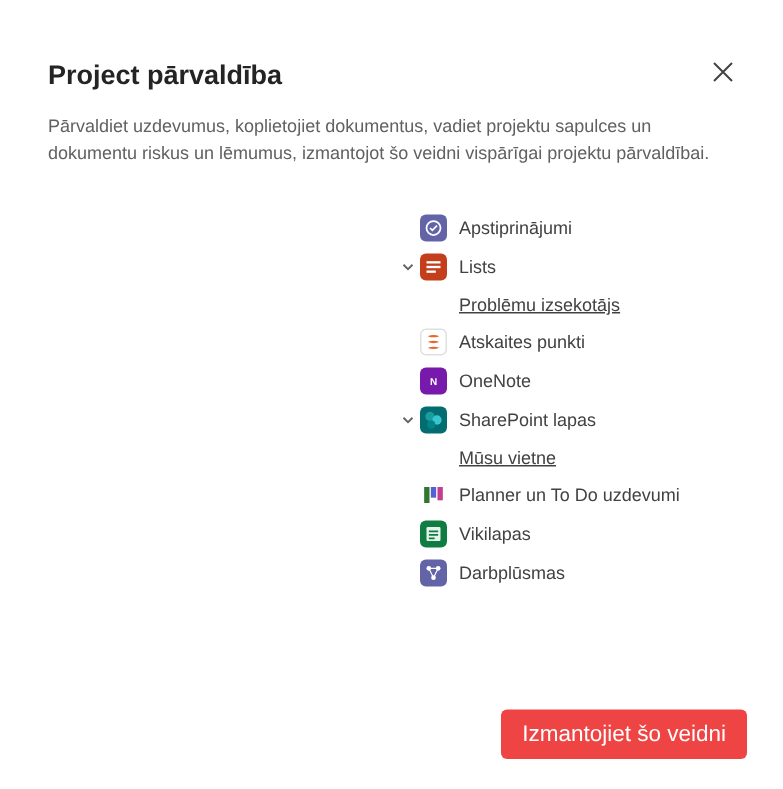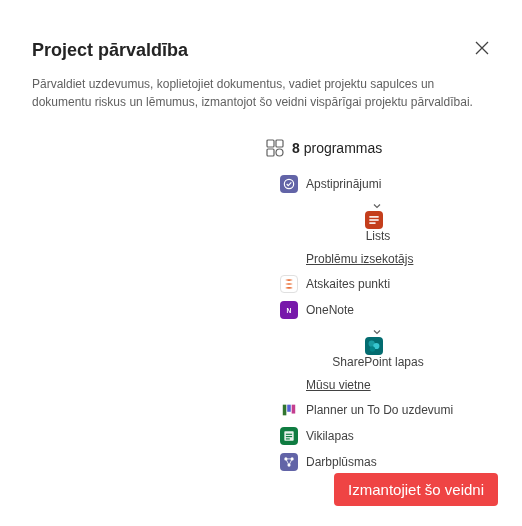--- a/index.html
+++ b/index.html
@@ -21,21 +21,21 @@
     .col-header { display: flex; align-items: center; gap: 8px; font-size: 14px; margin-bottom: 14px; color: #242424; }
     .col-header .count { font-weight: 600; }
     .channel-list { padding-left: 16px; }
     .channel-item { display: flex; align-items: center; font-size: 12px; color: #424242; padding: 5px 0; }
     .channel-item .flag { margin-left: 12px; width: 12px; height: 10px; }
     .app-list { }
     .app-item { display: flex; align-items: center; font-size: 12px; color: #424242; padding: 4px 0; min-height: 24px; }
     .app-item .chev { width: 12px; display: inline-flex; justify-content: center; margin-right: 2px; color: #616161; }
     .app-item .icon { width: 18px; height: 18px; border-radius: 4px; display: inline-flex; align-items: center; justify-content: center; margin-right: 8px; flex-shrink: 0; }
     .app-item.indent0 { padding-left: 14px; }
-    .app-item.indent1 { padding-left: 0px; flex-direction: column; }
+    .app-item.indent1 { padding-left: 0px; }
     .app-item.indent2 { padding-left: 40px; text-decoration: underline; }
     .app-col-icon { width: 18px; height: 18px; color: #616161; }
     .footer { position: absolute; bottom: 20px; right: 24px; }
     .primary-btn {
       background: #ef4444;
       color: #fff;
       border: none;
       border-radius: 4px;
       padding: 8px 14px;
       font-size: 15px;
@@ -63,31 +63,20 @@
   </div>
 </div>
 
 <div class="desc">Pārvaldiet uzdevumus, koplietojiet dokumentus, vadiet projektu sapulces un dokumentu riskus un lēmumus, izmantojot šo veidni vispārīgai projektu pārvaldībai.</div>
 
 <div class="columns">
   <div class="col">
   </div>
 
   <div class="col">
-    <div class="col-header">
-      <span class="app-col-icon">
-        <svg viewBox="0 0 18 18" width="18" height="18">
-            <rect x="1" y="1" width="7" height="7" rx="1" fill="none" stroke="currentColor" stroke-width="1.2"></rect>
-            <rect x="10" y="1" width="7" height="7" rx="1" fill="none" stroke="currentColor" stroke-width="1.2"></rect>
-            <rect x="1" y="10" width="7" height="7" rx="1" fill="none" stroke="currentColor" stroke-width="1.2"></rect>
-            <circle cx="13.5" cy="13.5" r="3.5" fill="none" stroke="currentColor" stroke-width="1.2"></circle>
-          </svg>
-      </span>
-      <span><span class="count">8</span> <span>programmas</span></span>
-    </div>
     <div class="app-list">
 
       <div class="app-item indent0">
         <span class="icon icon-approvals">
           <svg viewBox="0 0 18 18" width="14" height="14">
               <circle cx="9" cy="9" r="6" fill="none" stroke="#fff" stroke-width="1.5"></circle>
               <path d="M6 9 L8 11 L12 7" stroke="#fff" stroke-width="1.5" fill="none"></path>
             </svg>
         </span>
         <span>Apstiprinājumi</span>

